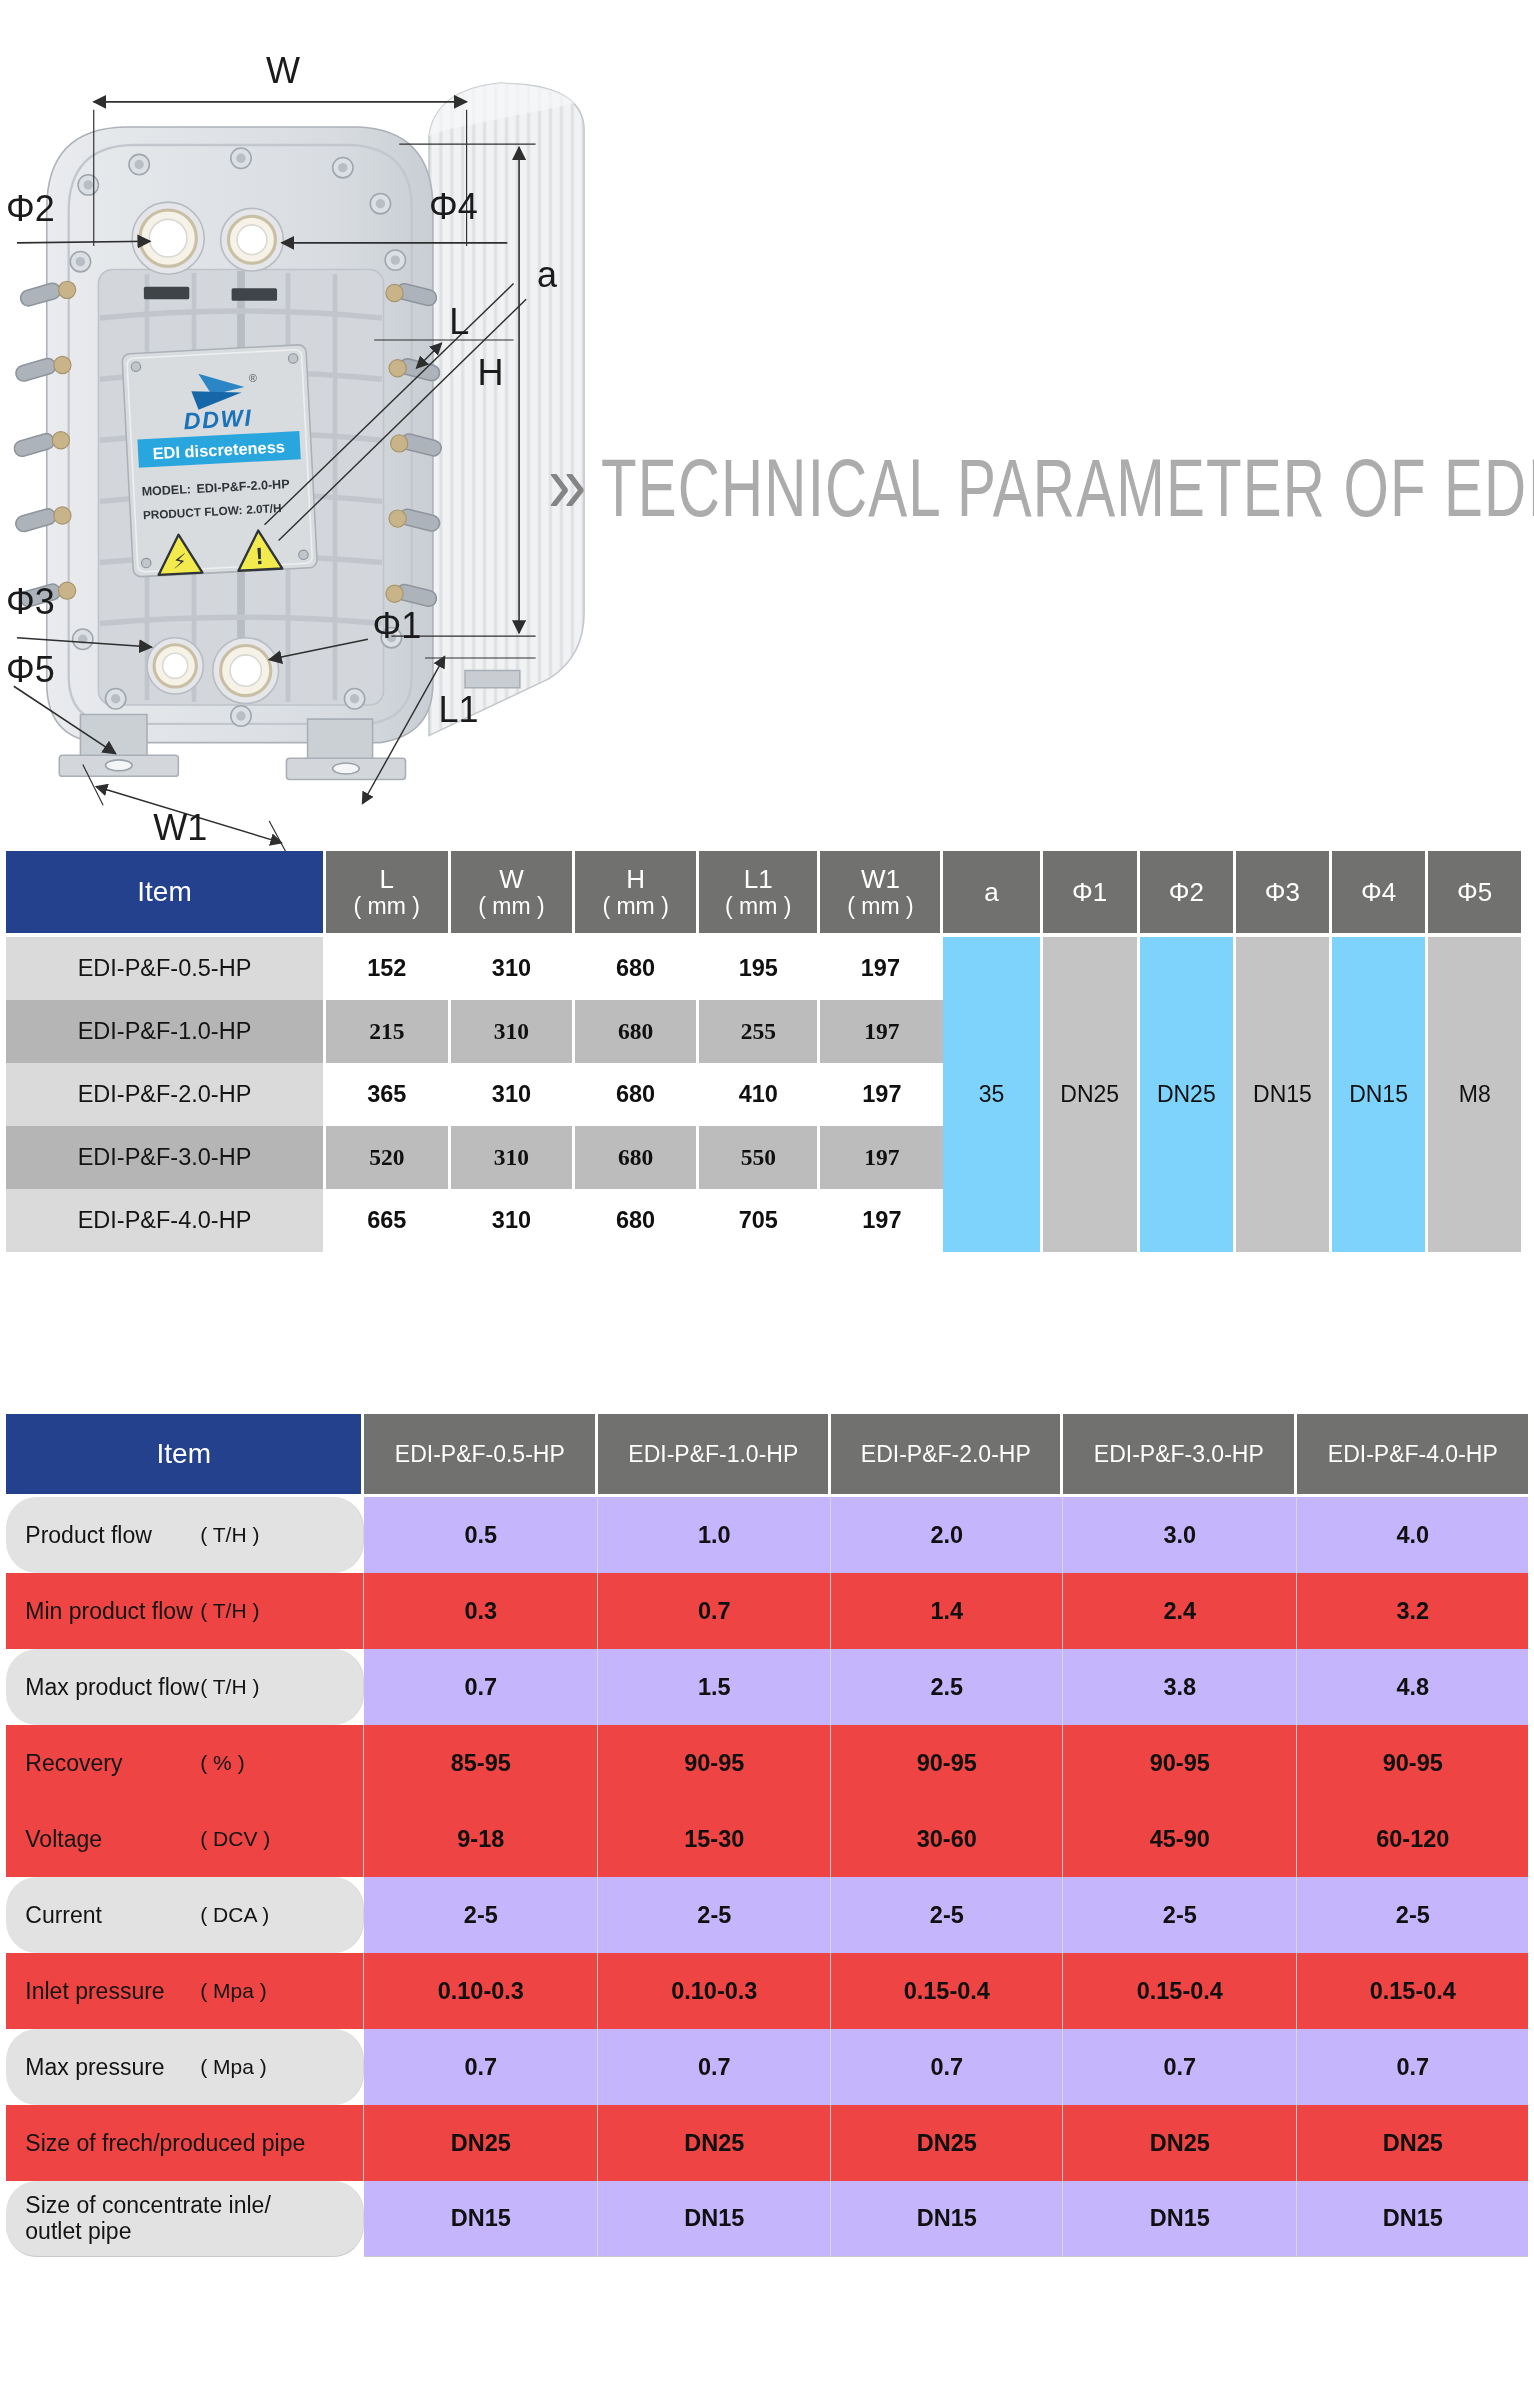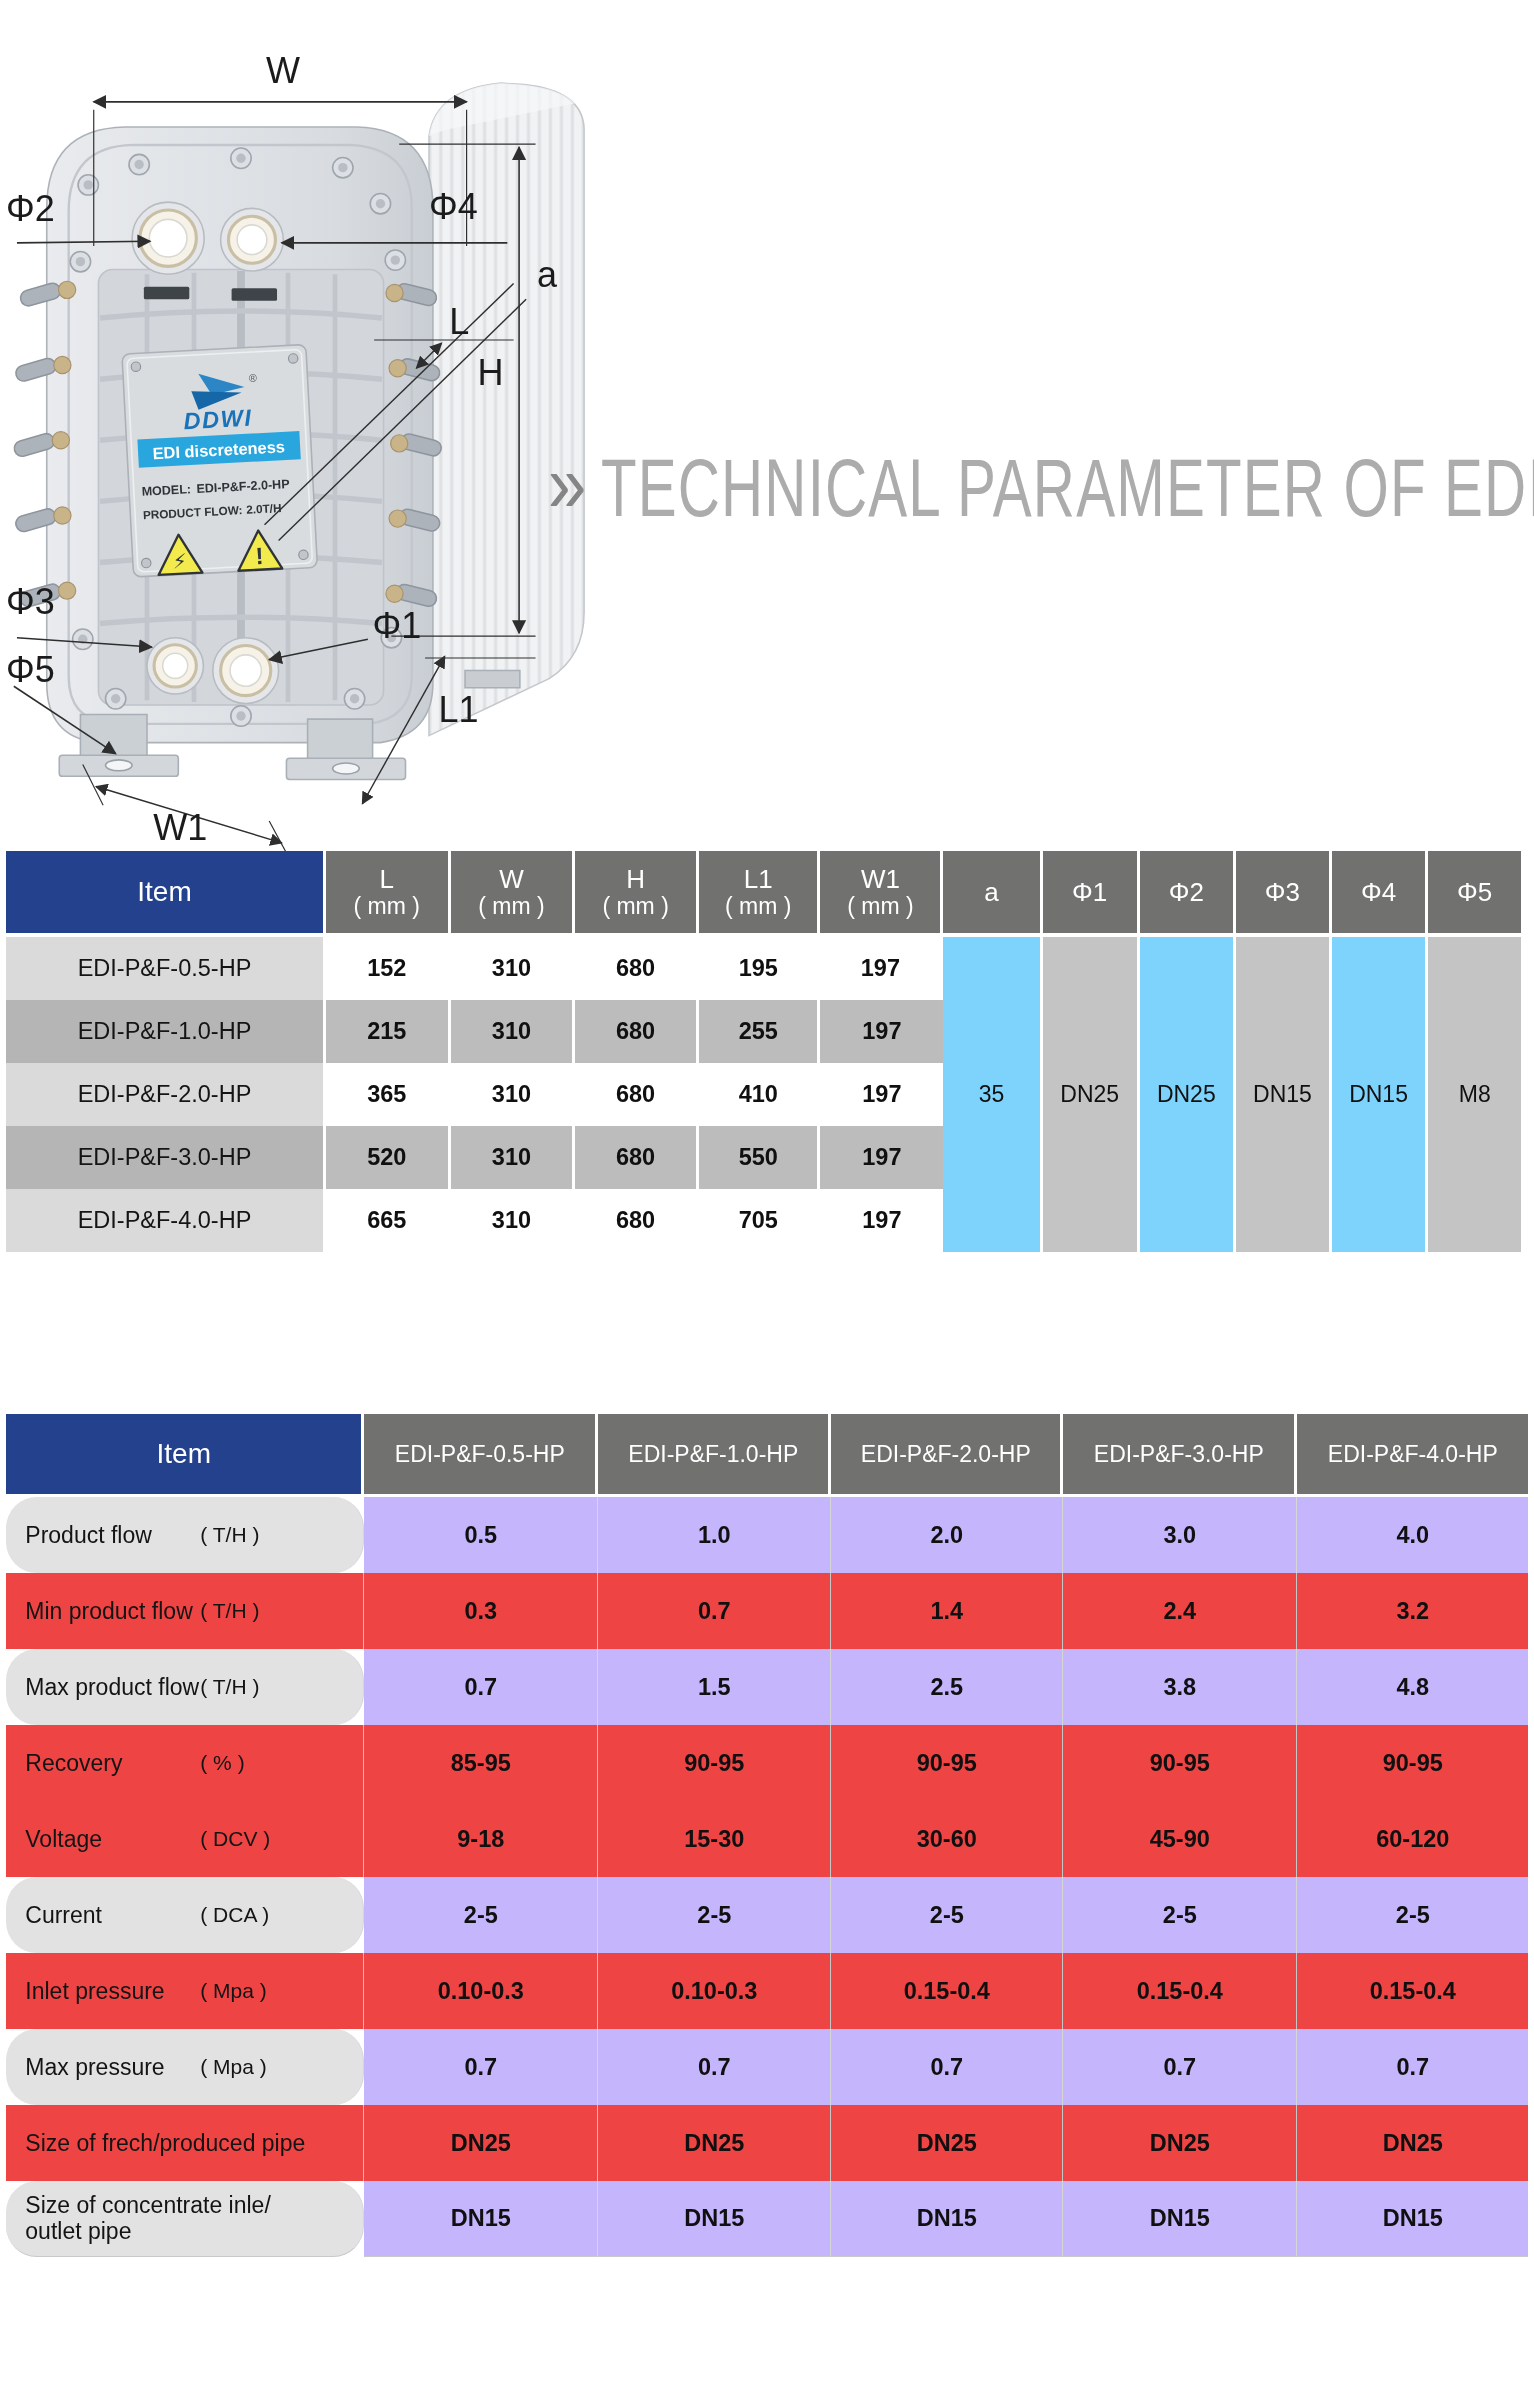--- a/index.html
+++ b/index.html
@@ -25,21 +25,21 @@
   .t1 thead th.h-item{background:#24418D;font-size:28px;}
   .t1 .h-main{font-size:26px;line-height:1.12;}
   .t1 .h-sub{font-size:23px;line-height:1.12;}
   .t1 .h-single{font-size:26px;}
   .t1 tbody tr{height:63px;}
   .t1 .t1-item{font-size:23.5px;text-align:center;color:#141414;}
   .t1 .t1-val{font-size:23.5px;font-weight:bold;text-align:center;color:#101010;}
   .t1 tr.even .t1-item{background:#DADADA;}
   .t1 tr.odd  .t1-item{background:#B5B5B5;}
   .t1 tr.even .t1-val{background:#ffffff;}
-  .t1 tr.odd  .t1-val{background:#BCBCBC;}
+  .t1 tr.odd  .t1-val{background:#BCBCBC;font-family:Liberation Serif, serif;}
   .t1 .t1-merged{font-size:23px;text-align:center;color:#101010;}
   .t1 .mw{background:#7dd3fc;}
   .t1 .mg{background:#C4C4C4;}
   
   .t2{left:6.3px;top:1414px;width:1522px;}
   .t2 thead th{height:83px;border-bottom:3.9px solid #fff;border-right:3.9px solid #fff;text-align:center;}
   .t2 thead th:last-child{border-right:none;}
   .t2 thead th.h-item{background:#24418D;color:#fff;font-size:28px;}
   .t2 thead th.h-model{background:#717170;color:#fff;font-size:23px;letter-spacing:0px;}
   .t2 tbody tr{height:76px;}

